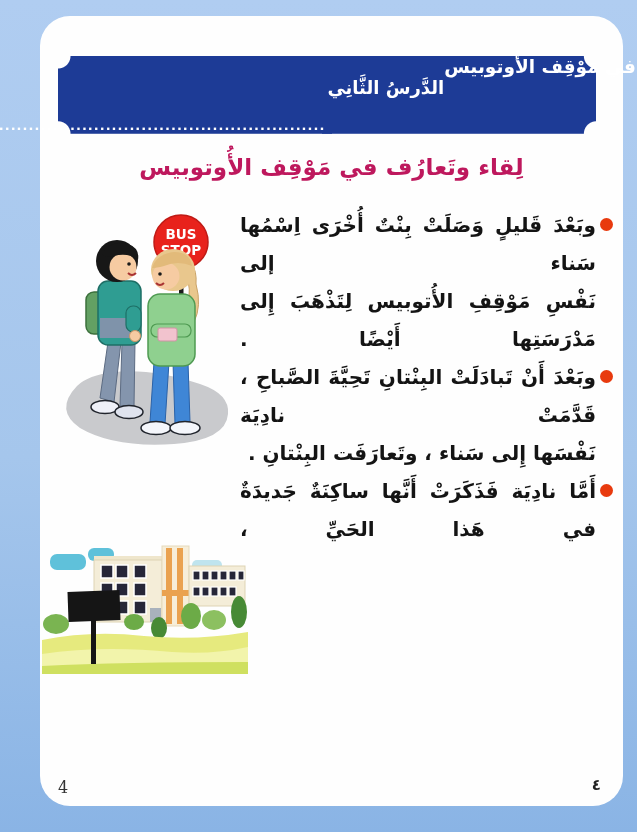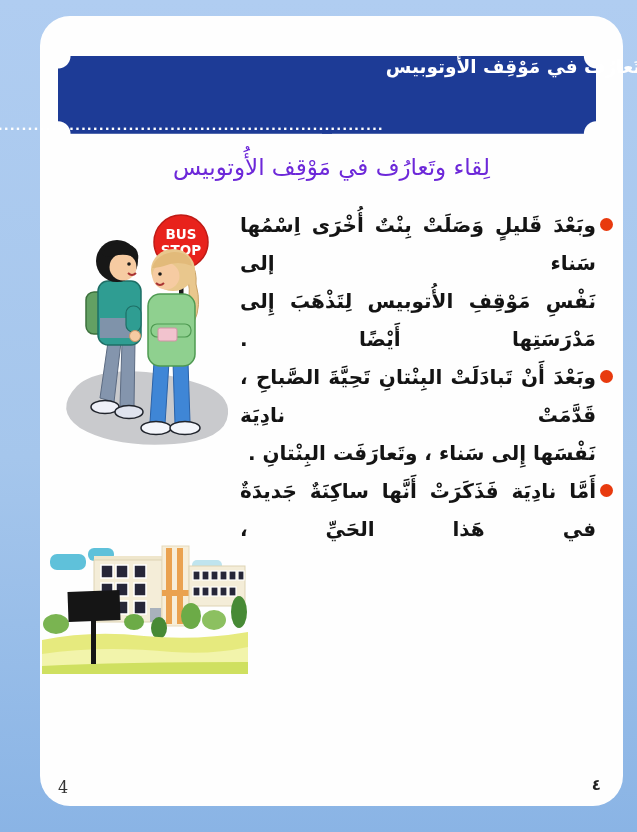--- a/index.html
+++ b/index.html
@@ -37,21 +37,21 @@
     flex:1;overflow:hidden;font-size:13px;letter-spacing:1px;
     align-self:flex-end;line-height:16px;margin:0 2px;
   }
   .plaque .reading-ar{font-size:18px;font-weight:bold;margin-left:6px;margin-top:21px;}
   .plaque .sep{font-size:15px;margin:0 5px;}
   .plaque .reading-en{font-size:17px;font-weight:bold;letter-spacing:.3px;}
   
   .doc-title{
     position:absolute;left:0;top:138px;width:100%;
     text-align:center;direction:rtl;
-    color:#6d28d9;font-size:23px;font-weight:normal;
+    color:#be185d;font-size:23px;font-weight:bold;
   }
   
   .text-col{
     position:absolute;right:27px;top:190px;width:356px;
     direction:rtl;color:#141414;
     font-size:20px;font-weight:bold;line-height:38px;
   }
   .para{position:relative;margin:0;}
   .bullet{
     position:absolute;right:-17px;top:12px;width:13px;height:13px;
@@ -73,20 +73,21 @@
   }
 </style>
 </head>
 <body>
 
 <div class="page">
 
   <div class="plaque">
     <div class="unit-line">الوِحدَةُ الأُولى : لِقاء وتَعارُف في مَوْقِف الأُوتوبيس</div>
     <div class="lesson-line">
+      <span>الدَّرسُ الثَّانِي</span>
       <span class="leader">......................................................................</span>
       <span class="reading-ar">قِراءَةٌ</span>
       <span class="sep">/</span>
       <span class="reading-en">Reading</span>
     </div>
   </div>
 
   <div class="doc-title">لِقاء وتَعارُف في مَوْقِف الأُوتوبيس</div>
 
   <svg class="illu1" viewBox="0 0 182 248" xmlns="http://www.w3.org/2000/svg">

